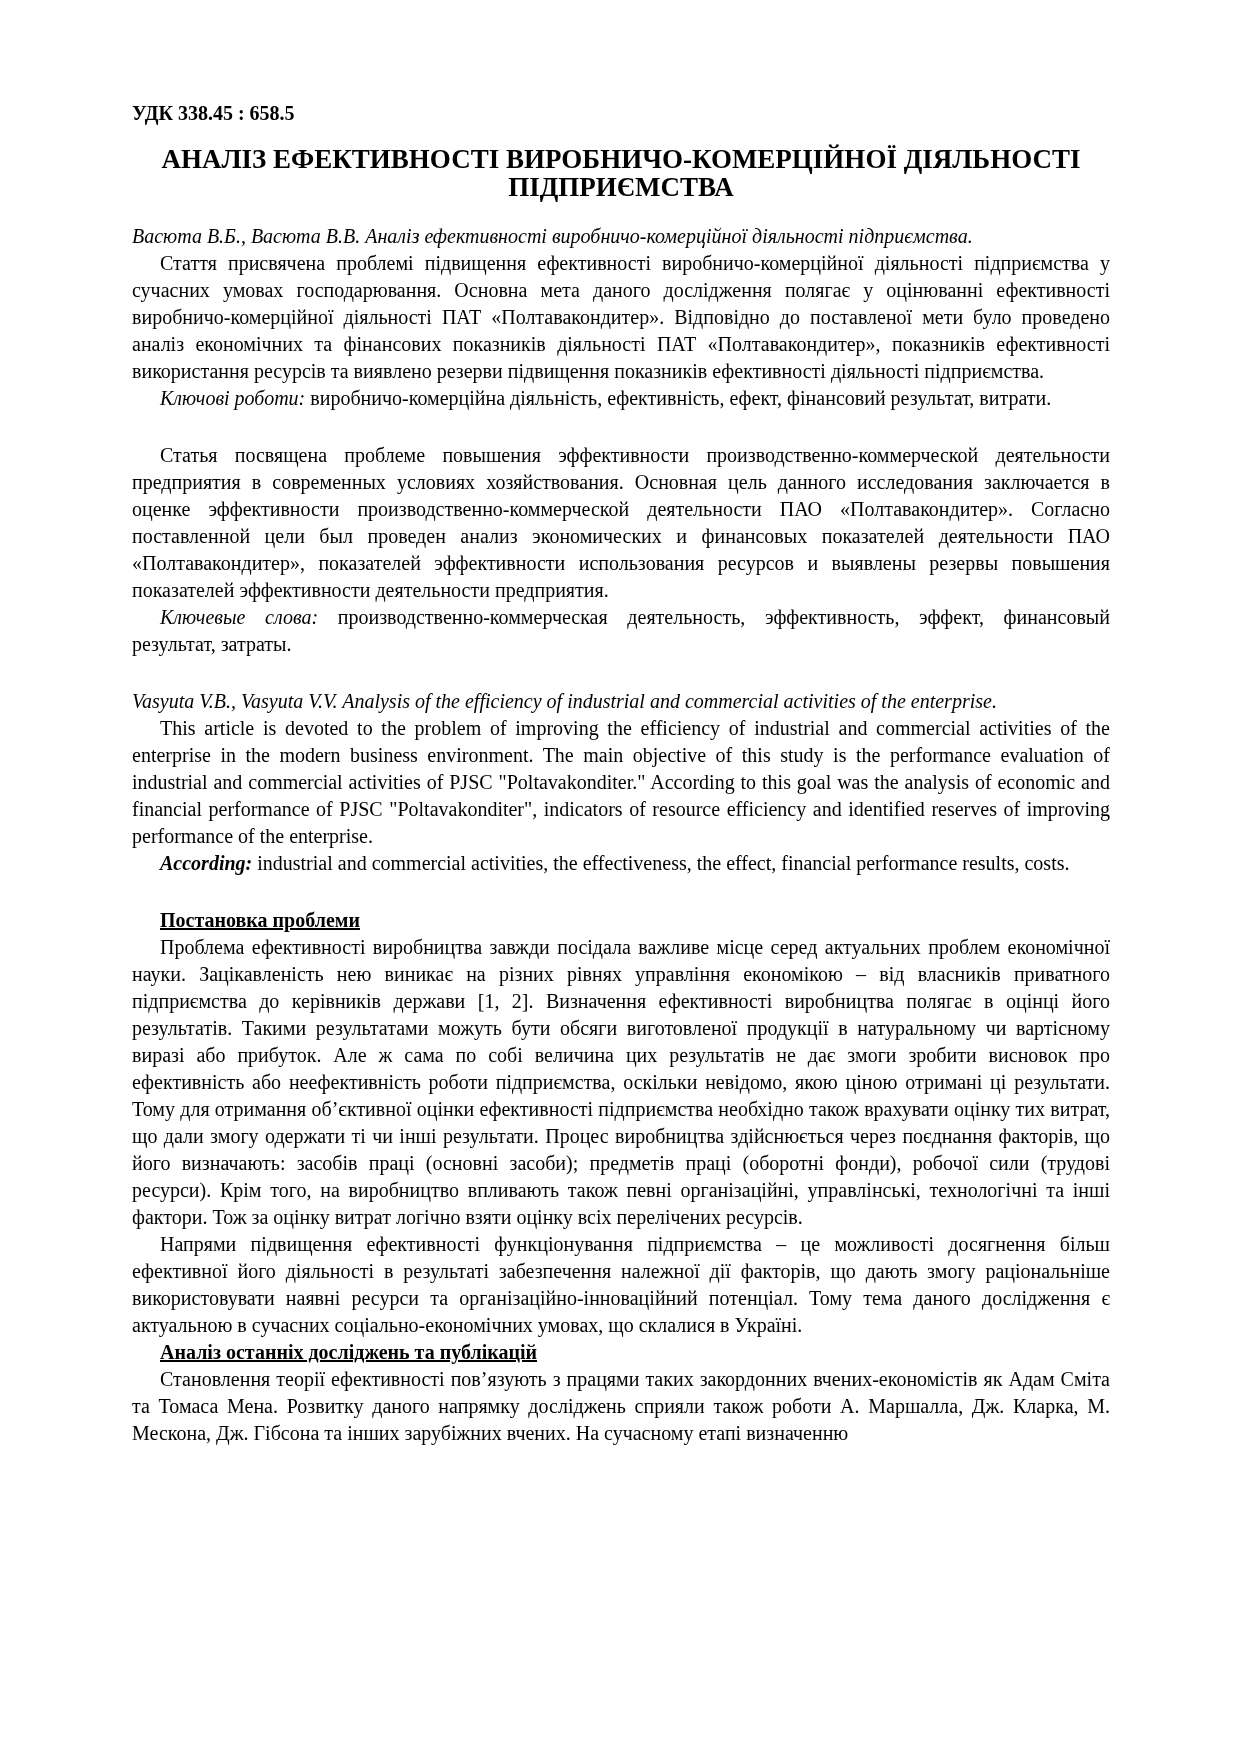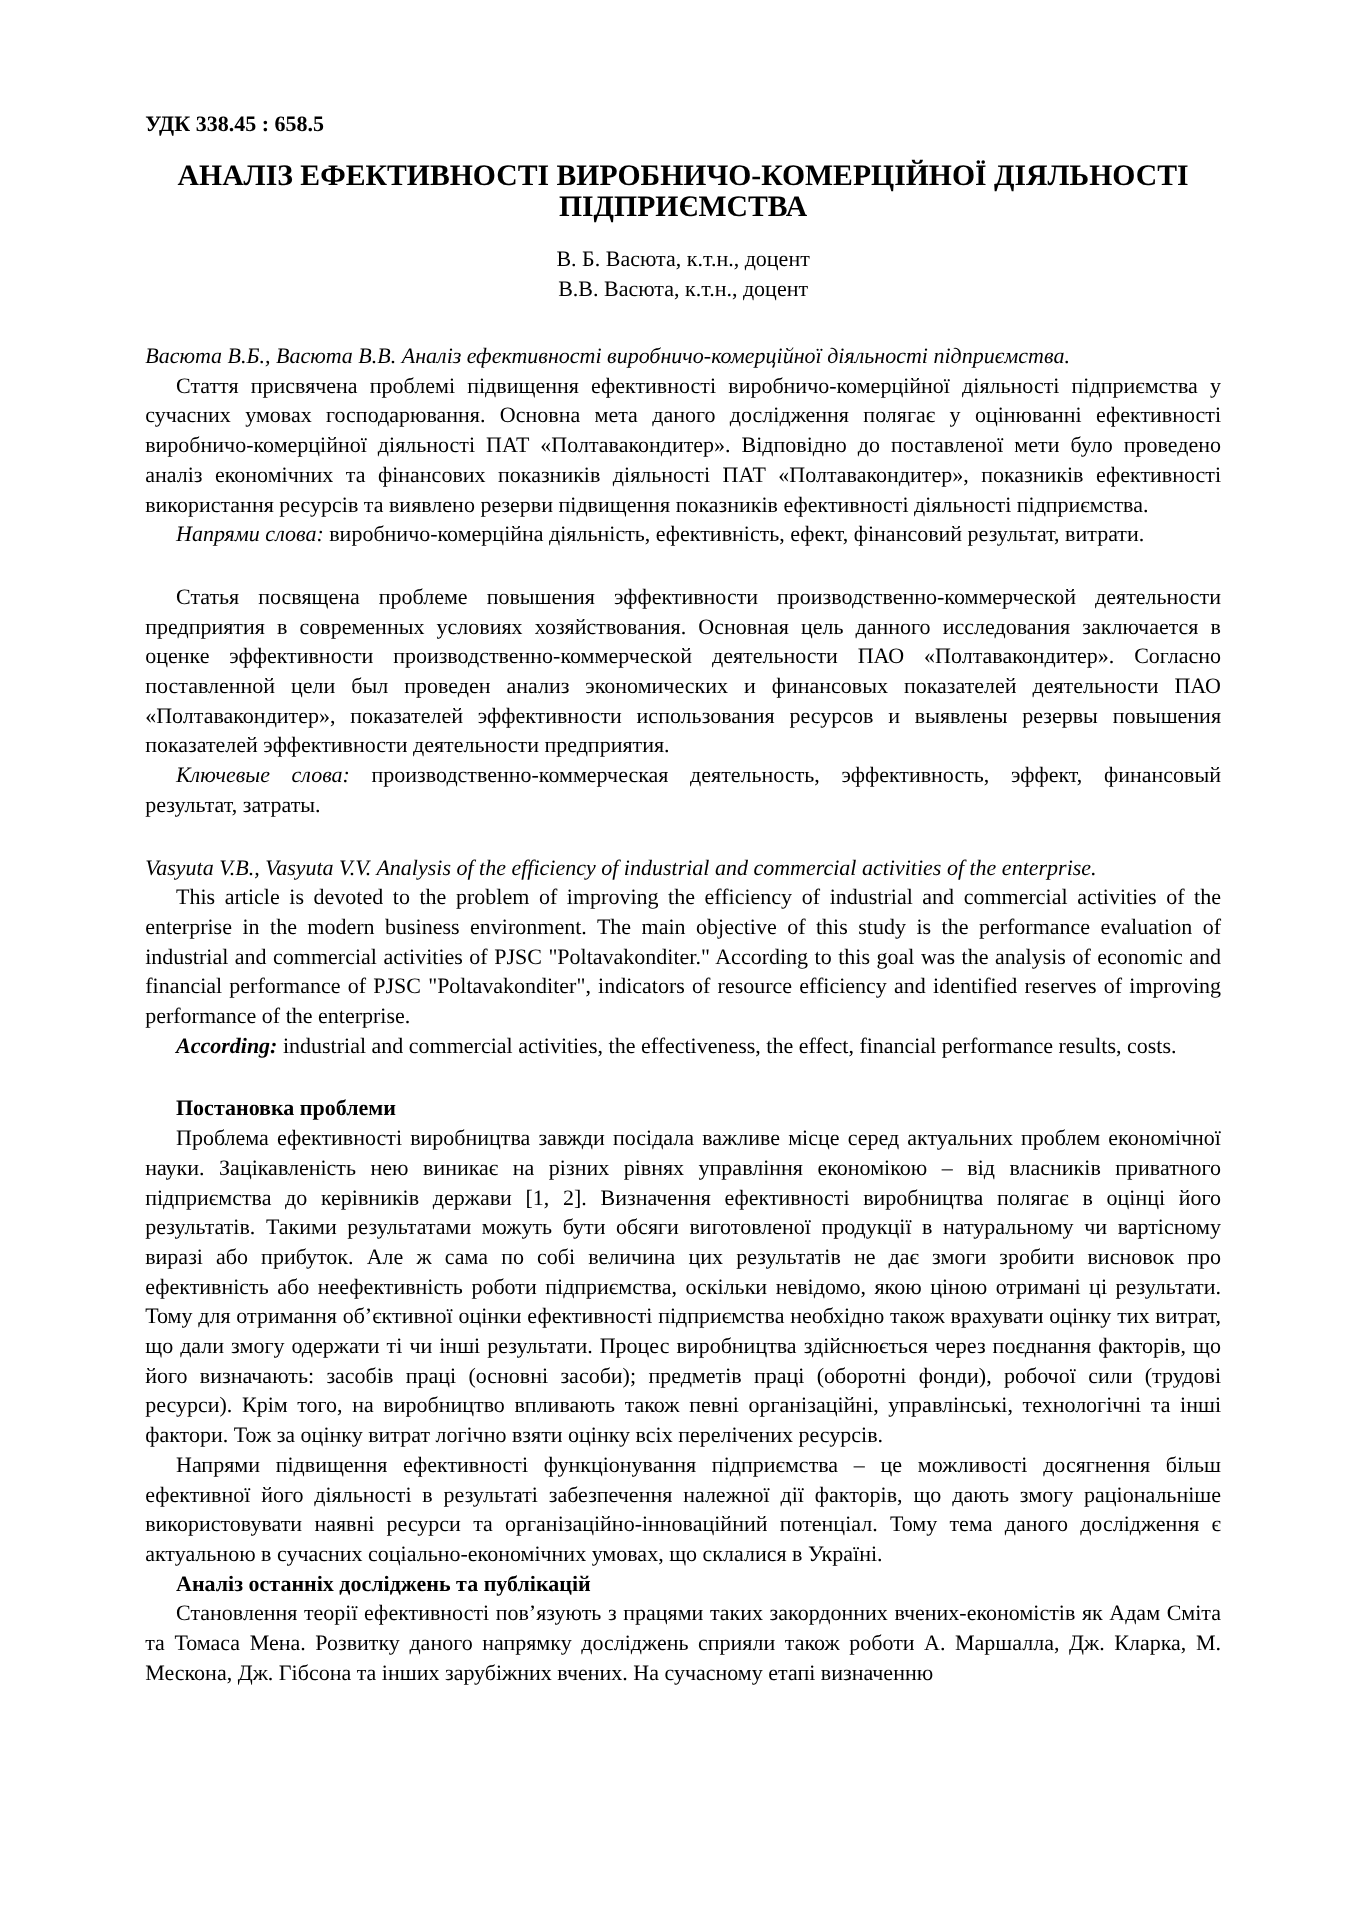--- a/index.html
+++ b/index.html
@@ -53,42 +53,39 @@
     text-align: justify;
   }
   .indent {
     text-indent: 28px;
   }
   .italic { font-style: italic; }
   .bold-italic { font-style: italic; font-weight: bold; }
   .section-heading {
     font-weight: bold;
     text-indent: 28px;
+    text-decoration: underline;
   }
   .body-section { margin-top: 30px; }
 </style>
 </head>
 <body>
 
 <div class="page">
 
   <p class="udc">УДК 338.45 : 658.5</p>
 
   <h1 class="title">АНАЛІЗ ЕФЕКТИВНОСТІ ВИРОБНИЧО-КОМЕРЦІЙНОЇ ДІЯЛЬНОСТІ ПІДПРИЄМСТВА</h1>
 
-  <div class="authors-block">
-    <p>В. Б. Васюта, к.т.н., доцент</p>
-    <p>В.В. Васюта, к.т.н., доцент</p>
-  </div>
 
 
   <section class="abstract-block">
     <p class="lead">Васюта В.Б., Васюта В.В. Аналіз ефективності виробничо-комерційної діяльності підприємства.</p>
     <p class="justify indent">Стаття присвячена проблемі підвищення ефективності виробничо-комерційної діяльності підприємства у сучасних умовах господарювання. Основна мета даного дослідження полягає у оцінюванні ефективності виробничо-комерційної діяльності ПАТ «Полтавакондитер». Відповідно до поставленої мети було проведено аналіз економічних та фінансових показників діяльності ПАТ «Полтавакондитер», показників ефективності використання ресурсів та виявлено резерви підвищення показників ефективності діяльності підприємства.</p>
-    <p class="justify indent"><span class="italic">Напрями слова:</span><span> виробничо-комерційна діяльність, ефективність, ефект, фінансовий результат, витрати.</span></p>
+    <p class="justify indent"><span class="italic">Ключові роботи:</span><span> виробничо-комерційна діяльність, ефективність, ефект, фінансовий результат, витрати.</span></p>
   </section>
 
   <section class="abstract-block">
     <p class="justify indent">Статья посвящена проблеме повышения эффективности производственно-коммерческой деятельности предприятия в современных условиях хозяйствования. Основная цель данного исследования заключается в оценке эффективности производственно-коммерческой деятельности ПАО «Полтавакондитер». Согласно поставленной цели был проведен анализ экономических и финансовых показателей деятельности ПАО «Полтавакондитер», показателей эффективности использования ресурсов и выявлены резервы повышения показателей эффективности деятельности предприятия.</p>
     <p class="justify indent"><span class="italic">Ключевые слова:</span><span> производственно-коммерческая деятельность, эффективность, эффект, финансовый результат, затраты.</span></p>
   </section>
 
   <section class="abstract-block">
     <p class="lead">Vasyuta V.B., Vasyuta V.V. Analysis of the efficiency of industrial and commercial activities of the enterprise.</p>
     <p class="justify indent">This article is devoted to the problem of improving the efficiency of industrial and commercial activities of the enterprise in the modern business environment. The main objective of this study is the performance evaluation of industrial and commercial activities of PJSC "Poltavakonditer." According to this goal was the analysis of economic and financial performance of PJSC "Poltavakonditer", indicators of resource efficiency and identified reserves of improving performance of the enterprise.</p>

